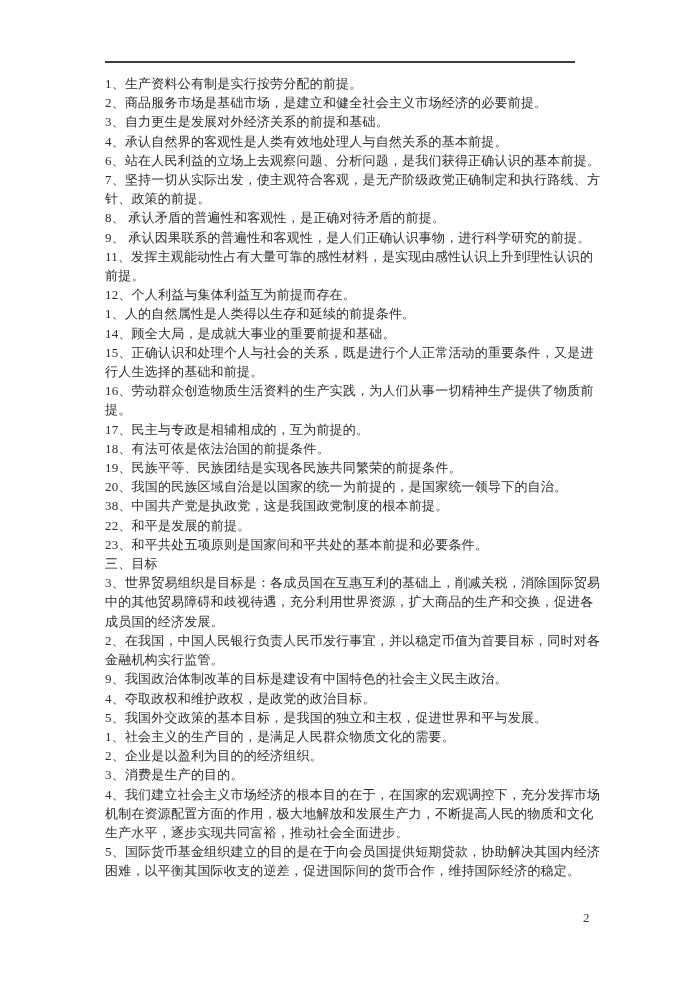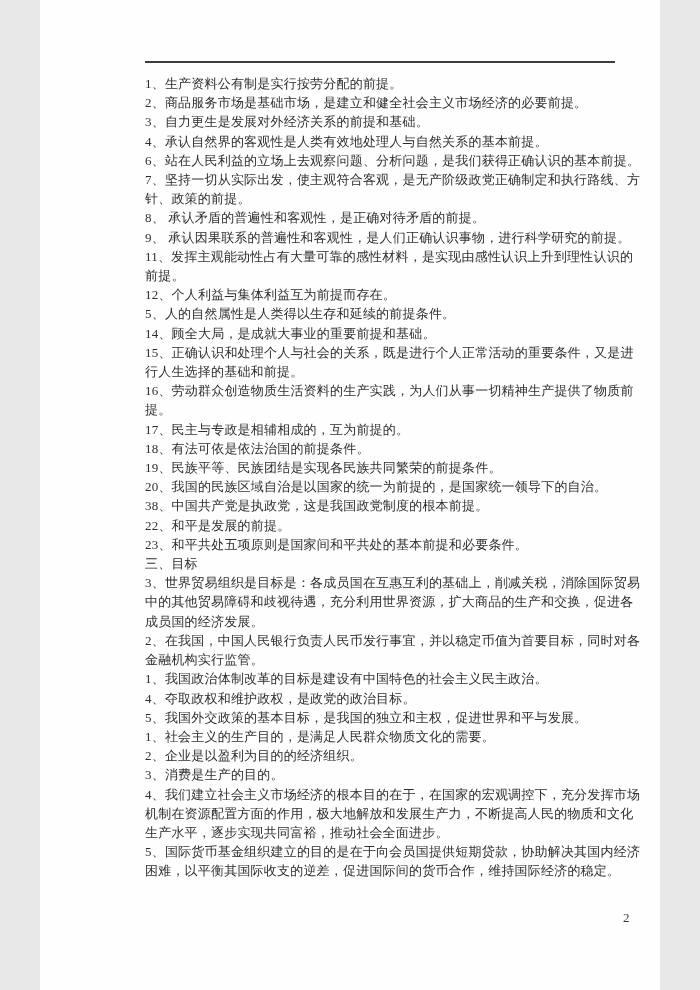--- a/index.html
+++ b/index.html
@@ -1,18 +1,18 @@
 <!DOCTYPE html>
 <html><head>
 <meta charset="utf-8">
 <style>
   html, body { margin: 0; padding: 0; background: #e8e8e8; }
   .page {
     position: relative;
-    width: 620px;
+    width: 700px;
     height: 990px;
     margin: 0 auto;
     background: #fefefe;
     font-family: "Liberation Serif", "DejaVu Serif", serif;
     color: #2e2e2e;
     overflow: hidden;
   }
   .header-rule {
     position: absolute;
     left: 105px;
@@ -53,36 +53,36 @@
     <p>1、生产资料公有制是实行按劳分配的前提。</p>
     <p>2、商品服务市场是基础市场，是建立和健全社会主义市场经济的必要前提。</p>
     <p>3、自力更生是发展对外经济关系的前提和基础。</p>
     <p>4、承认自然界的客观性是人类有效地处理人与自然关系的基本前提。</p>
     <p>6、站在人民利益的立场上去观察问题、分析问题，是我们获得正确认识的基本前提。</p>
     <p>7、坚持一切从实际出发，使主观符合客观，是无产阶级政党正确制定和执行路线、方针、政策的前提。</p>
     <p>8、 承认矛盾的普遍性和客观性，是正确对待矛盾的前提。</p>
     <p>9、 承认因果联系的普遍性和客观性，是人们正确认识事物，进行科学研究的前提。</p>
     <p>11、发挥主观能动性占有大量可靠的感性材料，是实现由感性认识上升到理性认识的前提。</p>
     <p>12、个人利益与集体利益互为前提而存在。</p>
-    <p>5、人的自然属性是人类得以生存和延续的前提条件。</p>
+    <p>1、人的自然属性是人类得以生存和延续的前提条件。</p>
     <p>14、顾全大局，是成就大事业的重要前提和基础。</p>
     <p>15、正确认识和处理个人与社会的关系，既是进行个人正常活动的重要条件，又是进行人生选择的基础和前提。</p>
     <p>16、劳动群众创造物质生活资料的生产实践，为人们从事一切精神生产提供了物质前提。</p>
     <p>17、民主与专政是相辅相成的，互为前提的。</p>
     <p>18、有法可依是依法治国的前提条件。</p>
     <p>19、民族平等、民族团结是实现各民族共同繁荣的前提条件。</p>
     <p>20、我国的民族区域自治是以国家的统一为前提的，是国家统一领导下的自治。</p>
     <p>38、中国共产党是执政党，这是我国政党制度的根本前提。</p>
     <p>22、和平是发展的前提。</p>
     <p>23、和平共处五项原则是国家间和平共处的基本前提和必要条件。</p>
 
     <p>三、目标</p>
     <p>3、世界贸易组织是目标是：各成员国在互惠互利的基础上，削减关税，消除国际贸易中的其他贸易障碍和歧视待遇，充分利用世界资源，扩大商品的生产和交换，促进各成员国的经济发展。</p>
     <p>2、在我国，中国人民银行负责人民币发行事宜，并以稳定币值为首要目标，同时对各金融机构实行监管。</p>
-    <p>1、我国政治体制改革的目标是建设有中国特色的社会主义民主政治。</p>
+    <p>9、我国政治体制改革的目标是建设有中国特色的社会主义民主政治。</p>
     <p>4、夺取政权和维护政权，是政党的政治目标。</p>
     <p>5、我国外交政策的基本目标，是我国的独立和主权，促进世界和平与发展。</p>
 
     <p>1、社会主义的生产目的，是满足人民群众物质文化的需要。</p>
     <p>2、企业是以盈利为目的的经济组织。</p>
     <p>3、消费是生产的目的。</p>
     <p>4、我们建立社会主义市场经济的根本目的在于，在国家的宏观调控下，充分发挥市场机制在资源配置方面的作用，极大地解放和发展生产力，不断提高人民的物质和文化生产水平，逐步实现共同富裕，推动社会全面进步。</p>
     <p>5、国际货币基金组织建立的目的是在于向会员国提供短期贷款，协助解决其国内经济困难，以平衡其国际收支的逆差，促进国际间的货币合作，维持国际经济的稳定。</p>
   </div>
 

